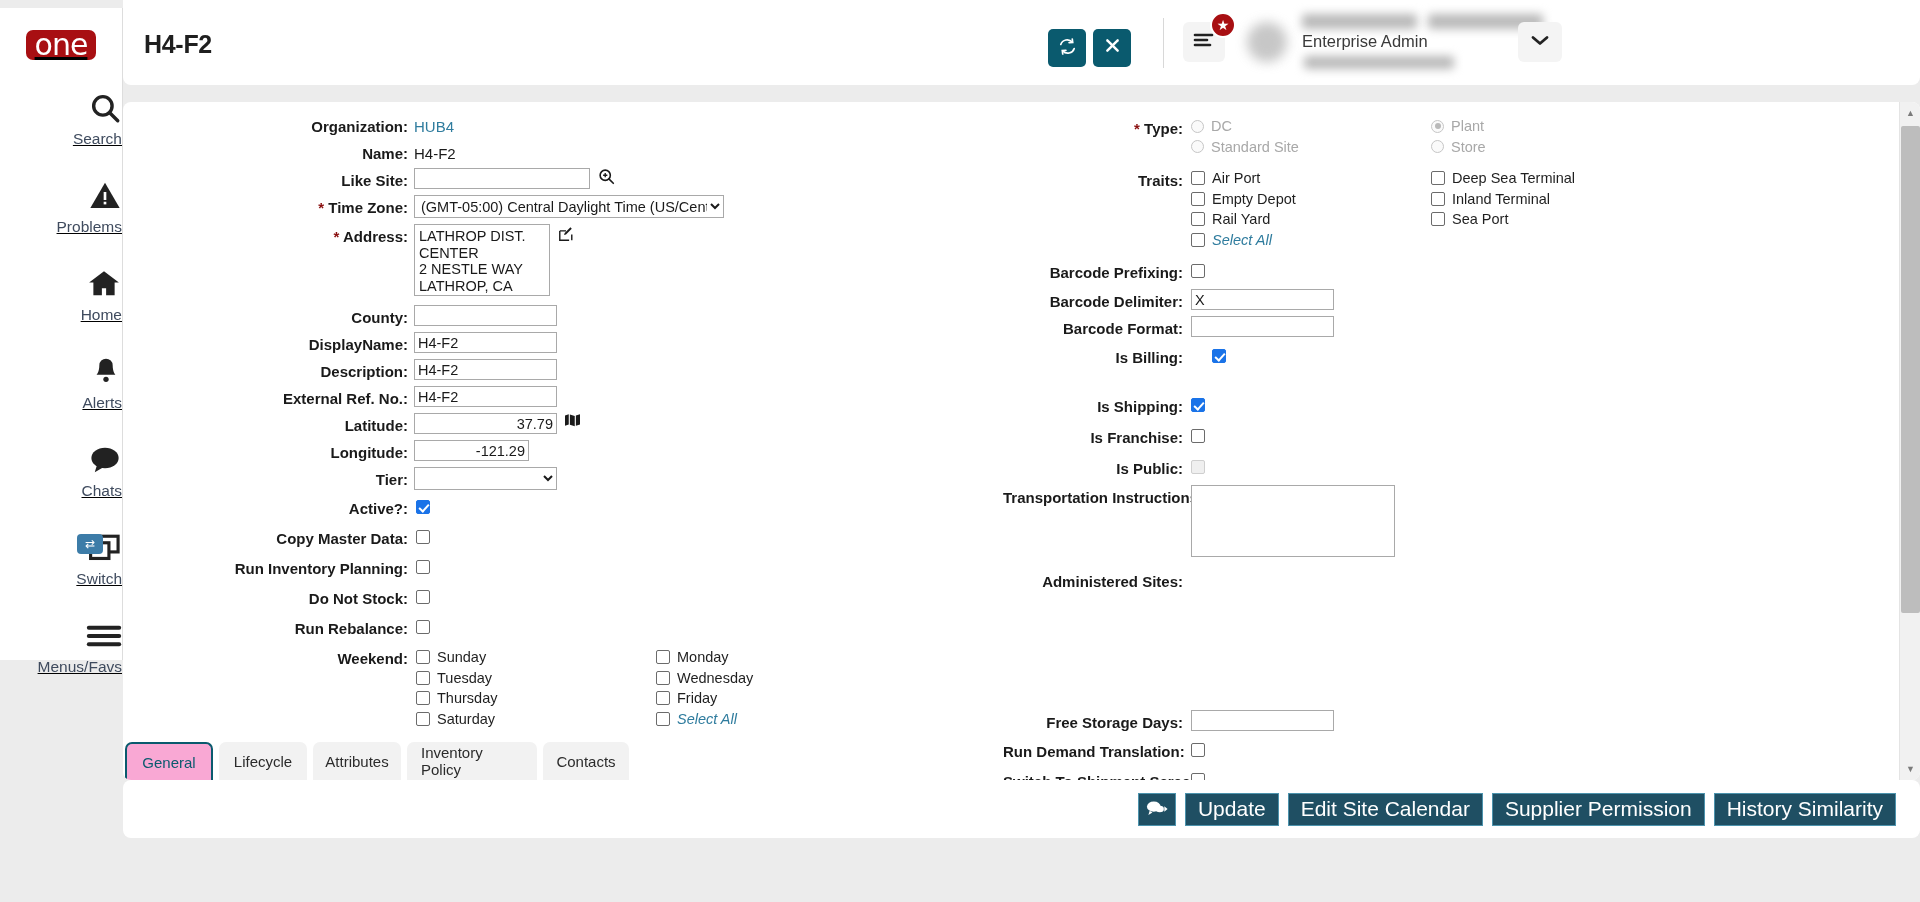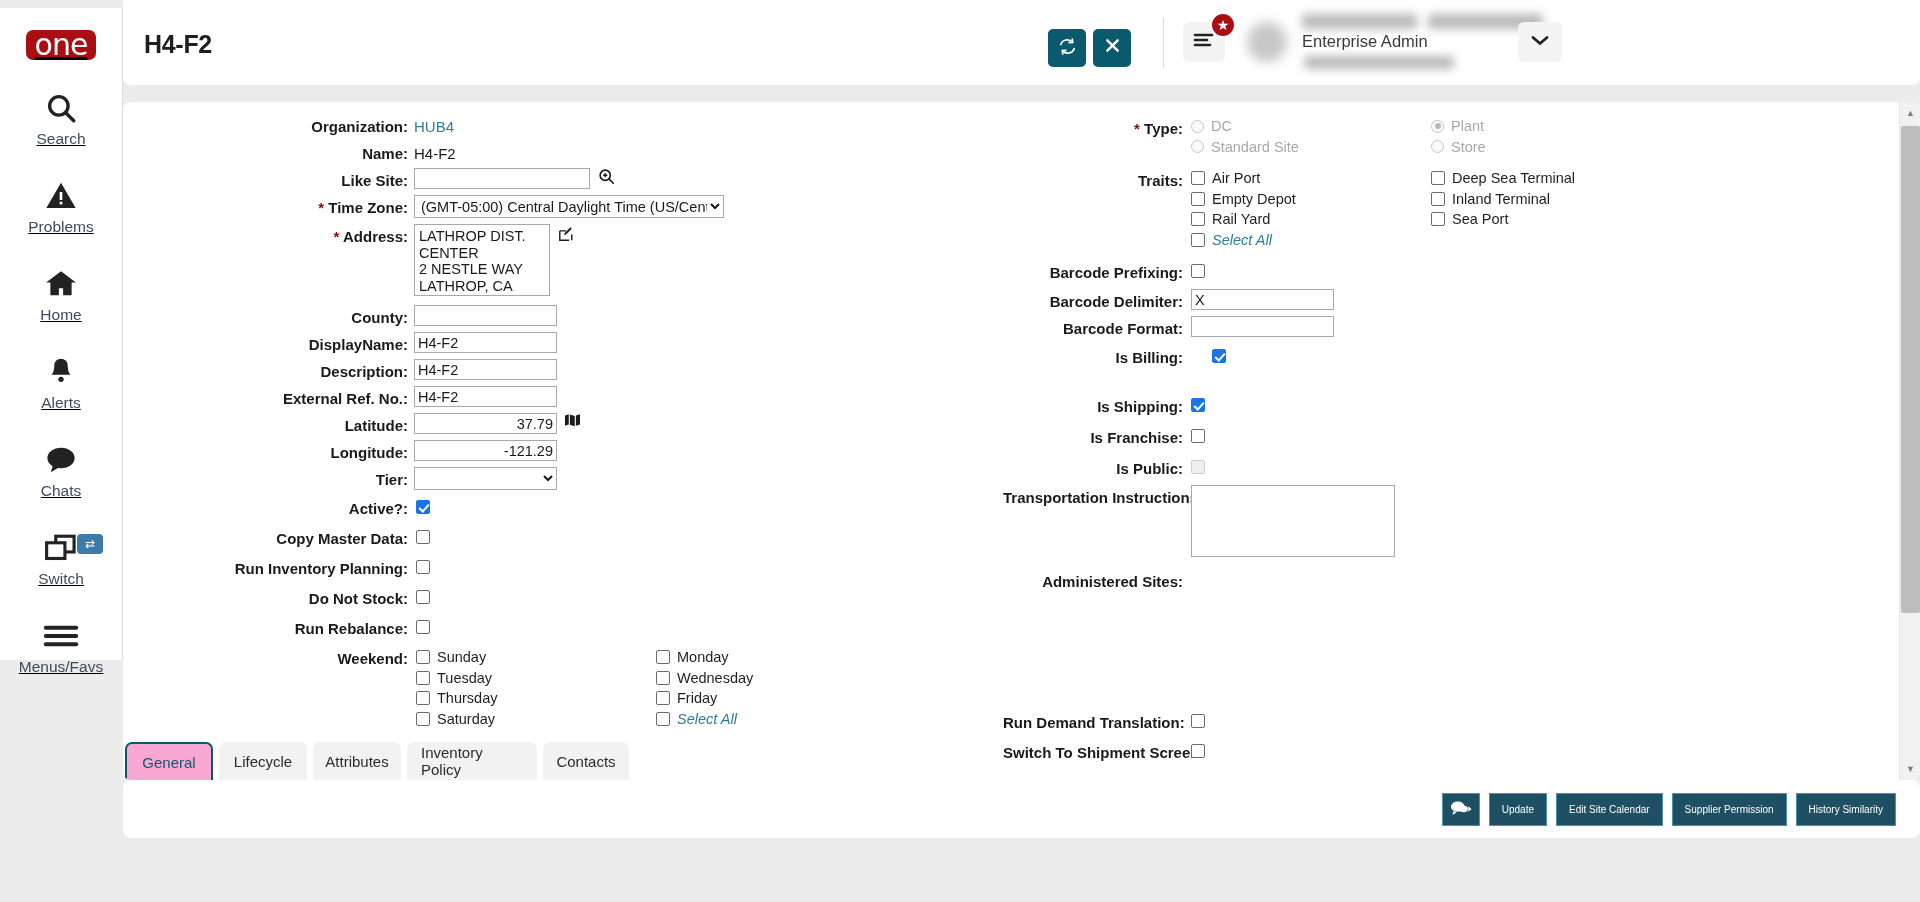--- a/index.html
+++ b/index.html
@@ -19,21 +19,21 @@
   }
   .logo {
     width: 70px; height: 70px; margin-top: 22px;
     background: #a80f12; border-radius: 7px;
     display: flex; align-items: center; justify-content: center;
   }
   .logo-text { color:#fff; font-size: 30px; font-weight: 400; letter-spacing: -1px;
                font-family: "DejaVu Sans", sans-serif; line-height: 1; }
   .rail-item {
     margin-top: 28px; width: 100%;
-    display: flex; flex-direction: column; align-items: center;
+    display: flex; flex-direction: column; align-items: flex-end;
     cursor: pointer; position: relative;
   }
   .rail-item .ricon { height: 40px; display:flex; align-items:center; justify-content:center; color:#2b2b2b; }
   .rail-item .rlabel { font-size: 15.5px; color: #3f4b5e; margin-top: 2px; font-family: "Liberation Sans", sans-serif; }
   .switch-badge {
     position: absolute; right: 19px; top: 6px;
     width: 26px; height: 20px; background: #3c7ca8; border-radius: 4px;
     display: flex; align-items: center; justify-content: center; color: #fff; font-size: 12px;
   }
   .rail-avatar {
@@ -175,21 +175,21 @@
   .tab.active { background: #f9a8d4; border: 2px solid #0a5a6e; border-bottom: none; color: #0a5a6e; }
 
   
   #footer {
     position: absolute; left: 0px; top: 780px; width: 1797px; height: 58px;
     background: #ffffff; border-radius: 8px;
     display: flex; align-items: center; justify-content: flex-end; padding-right: 24px; gap: 9px;
   }
   .fbtn {
     height: 33px; background: #1f4f63; color: #fff; border: 1px solid #4c93ad;
-    font-size: 10px; font-family: "Liberation Sans", sans-serif;
+    font-size: 21px; font-family: "Liberation Sans", sans-serif;
     padding: 0 12px; display:flex; align-items:center; justify-content:center; cursor:pointer;
   }
   .fbtn.iconbtn { width: 38px; padding: 0; font-size: 15px; }
 </style>
 </head>
 <body>
 
 <div id="rail">
   <div class="logo">
     <span class="logo-text">one</span>
@@ -411,21 +411,21 @@
             <svg width="15" height="14" viewBox="0 0 16 14" fill="#1a1a1a">
               <path d="M0 2.2 4 .8v11L0 13.2z"></path>
                 <path d="M5.2 1 10.4 2.6v11L5.2 12z"></path>
                 <path d="M11.6 2.2 16 .8v11l-4.4 1.4z"></path>
             </svg>
           </span>
         </div>
 
         <div class="row">
           <div class="lbl" style="width:285px;">Longitude:</div>
-          <input class="txt num" style="width: 143px; margin-left: 6px;" value="-121.29">
+          <input class="txt num" style="width: 115px; margin-left: 6px;" value="-121.29">
         </div>
 
         <div class="row">
           <div class="lbl" style="width:285px;">Tier:</div>
           <select class="sel" style="width:143px;margin-left:6px;">
             <option></option>
           </select>
         </div>
 
         <div class="row" style="margin-bottom:9px;">
@@ -604,20 +604,24 @@
         <div class="row" style="margin-bottom:12px;">
           <div class="lbl" style="width:180px;">Transportation Instructions:</div>
           <textarea class="ta" style="width: 204px; height: 72px; margin-left: 8px;"></textarea>
         </div>
 
         <div class="row" style="margin-bottom:120px;">
           <div class="lbl" style="width:180px;">Administered Sites:</div>
           <div class="val"></div>
         </div>
 
+        <div class="row" style="margin-bottom:8px;">
+          <div class="lbl" style="width:180px;">Free Storage Days:</div>
+          <input class="txt" style="width: 143px; margin-left: 8px;" value="">
+        </div>
 
         <div class="row" style="margin-bottom:9px;">
           <div class="lbl" style="width:180px;">Run Demand Translation:</div>
           <span class="cb" style="margin-left:8px;margin-top:4px;"></span>
         </div>
 
         <div class="row">
           <div class="lbl" style="width:180px;">Switch To Shipment Screen:</div>
           <span class="cb" style="margin-left:8px;margin-top:4px;"></span>
         </div>

